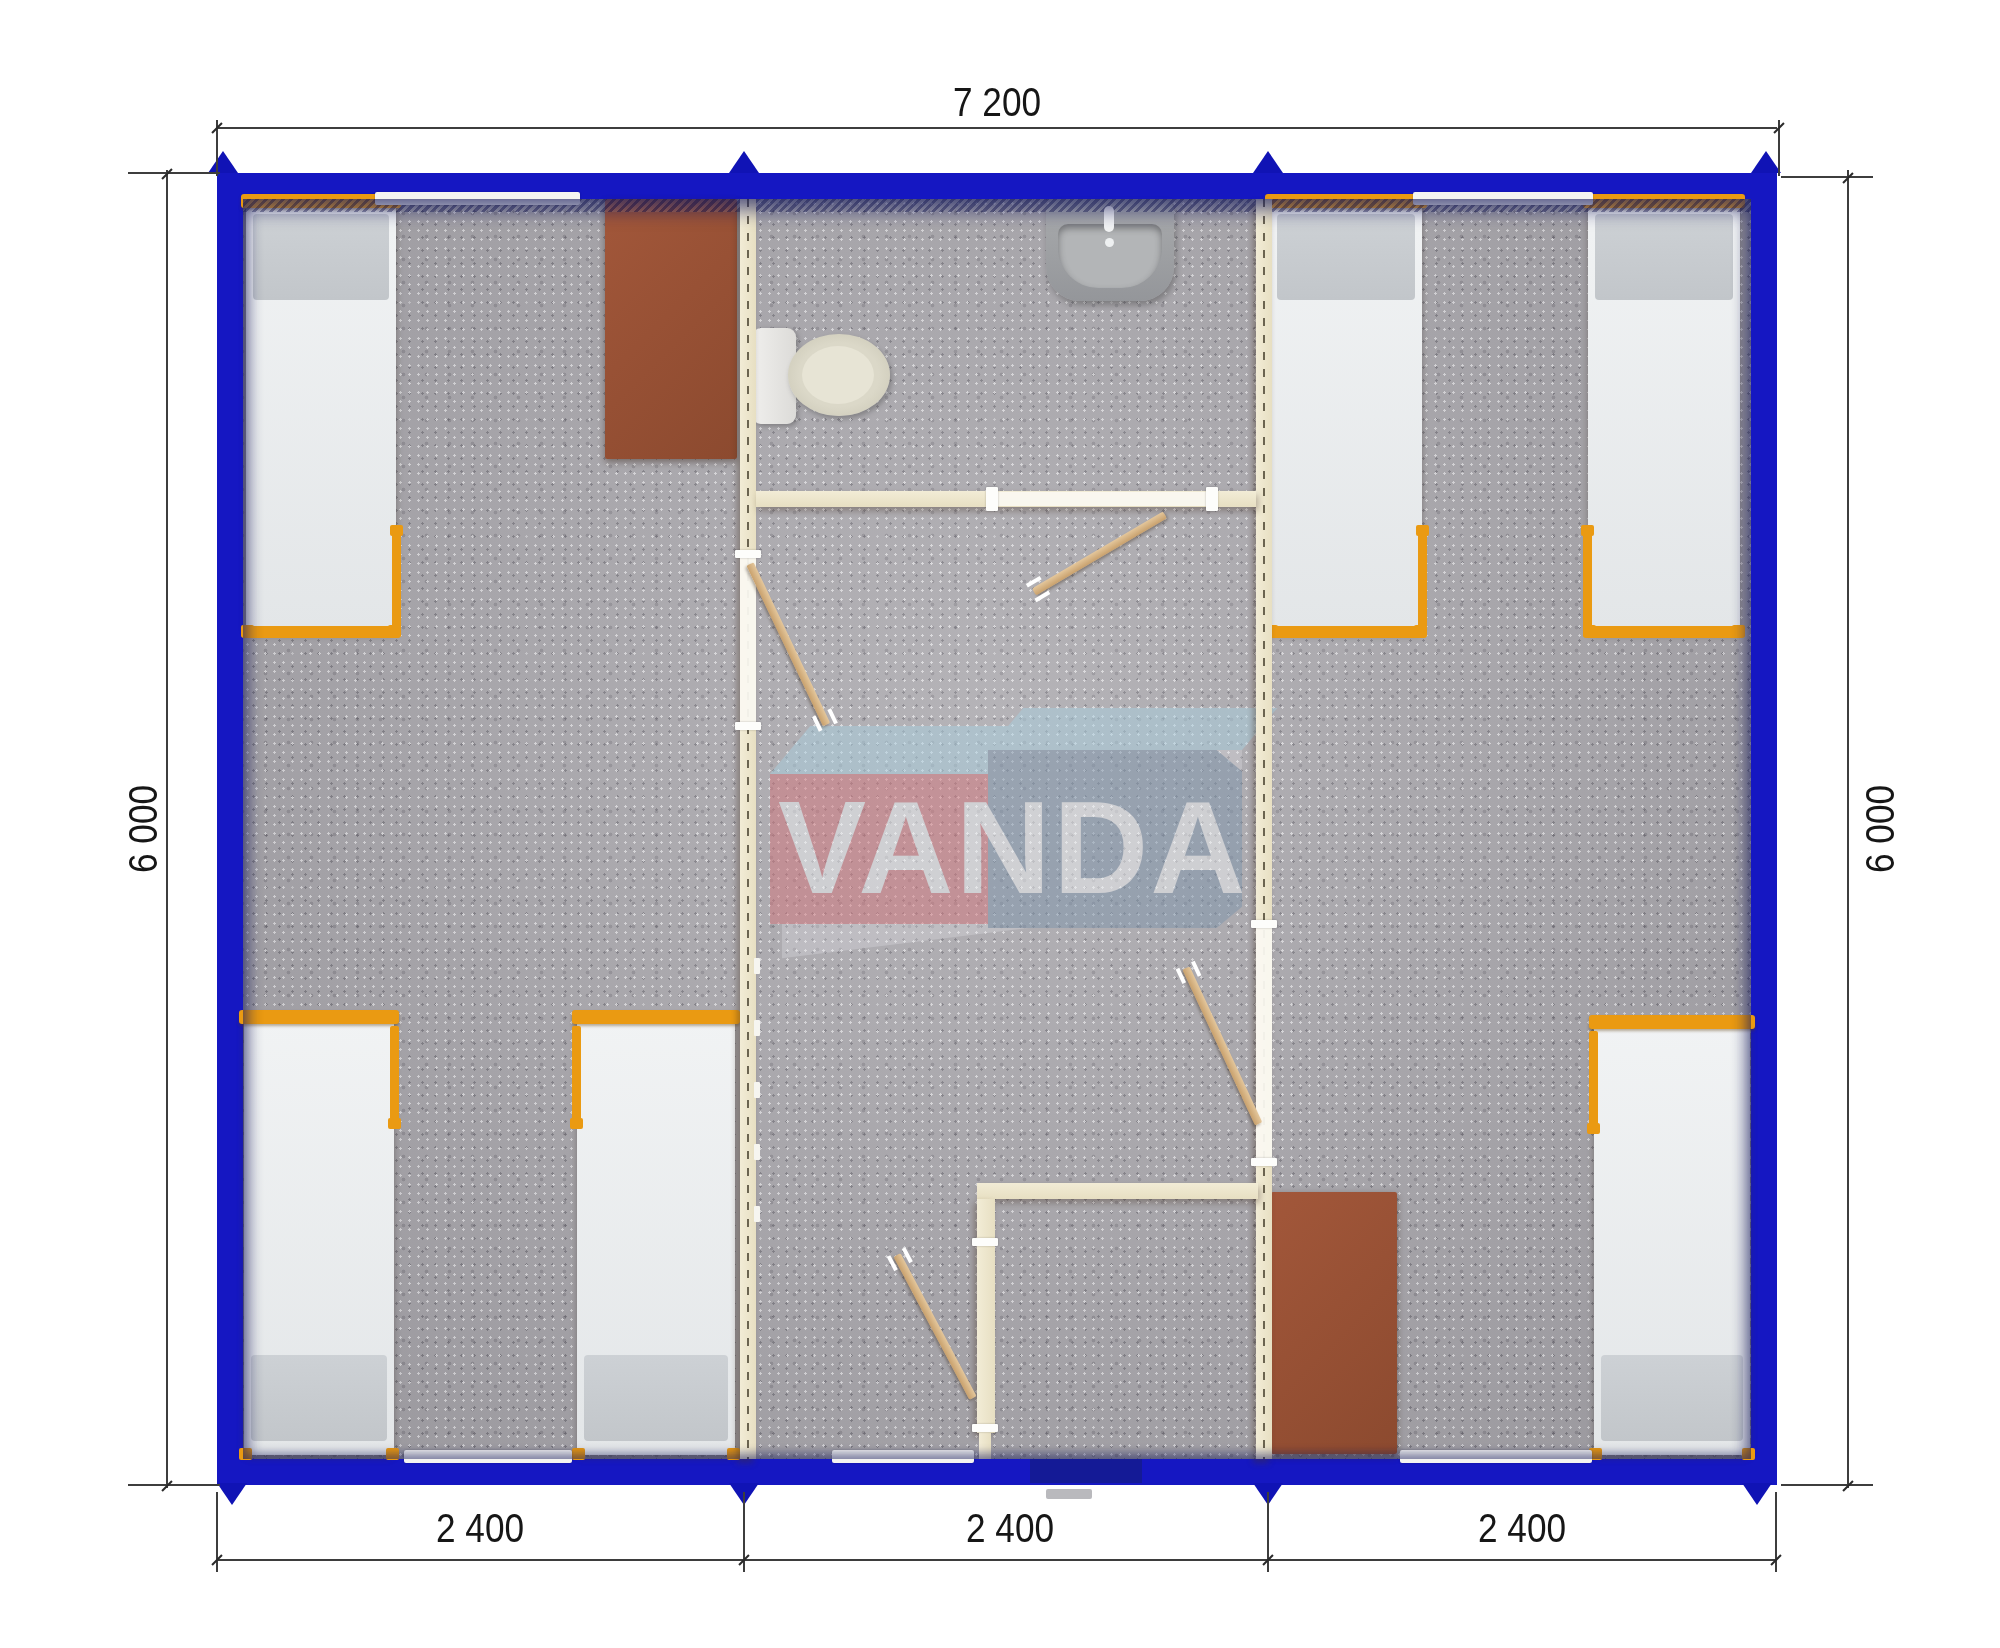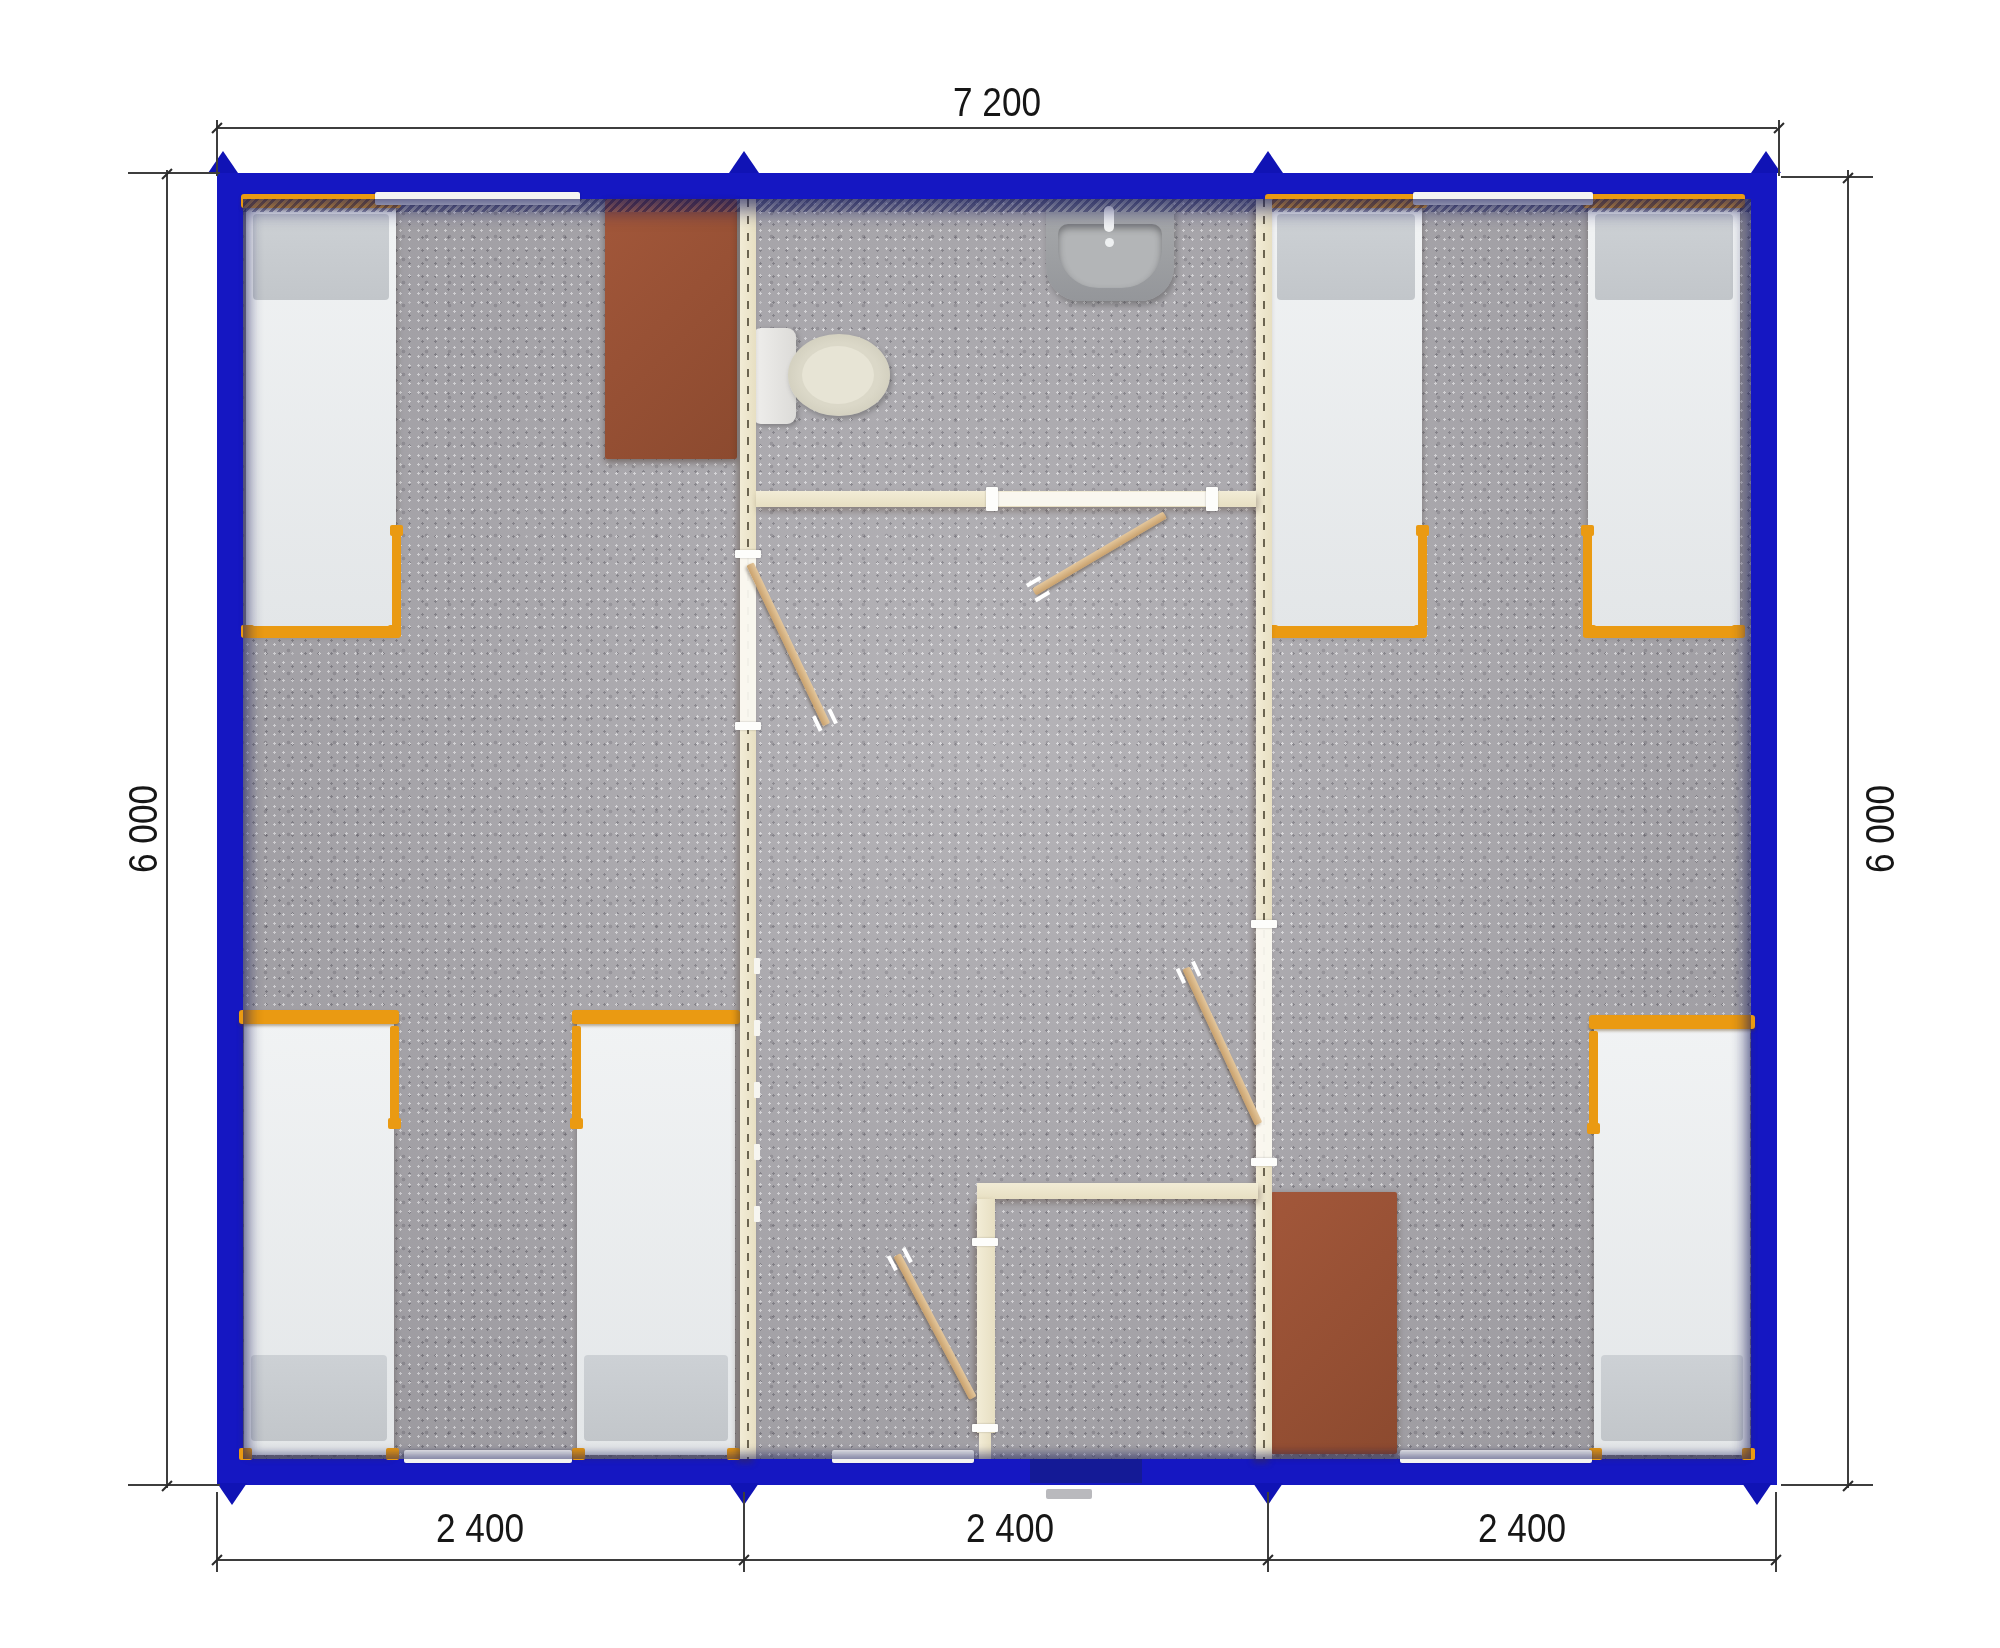--- a/index.html
+++ b/index.html
@@ -114,20 +114,28 @@
     transform:scaleX(.88);}
   .dim-label.rot{transform:rotate(-90deg) scaleX(.88);}
 </style>
 </head>
 <body>
 
 <div id="canvas">
 
   <div class="carpet"></div>
   <div class="room-light"></div>
+  <div class="logo">
+    <div class="slab"></div>
+    <div class="pink-top"></div>
+    <div class="pink-front"></div>
+    <div class="blue-top"></div>
+    <div class="blue-front"></div>
+    <div class="brand">VANDA</div>
+  </div>
   <div class="frame"></div>
   <div class="wall-hatch"></div>
 
   <div class="window" style="left:375px;top:192px;width:205px;height:13px;"></div>
   <div class="window" style="left:1413px;top:192px;width:180px;height:13px;"></div>
   <div class="window" style="left:404px;top:1450px;width:168px;height:13px;"></div>
   <div class="window" style="left:832px;top:1450px;width:142px;height:13px;"></div>
   <div class="window" style="left:1400px;top:1450px;width:192px;height:13px;"></div>
 
   <div class="entry-door" style="left:1030px;top:1459px;width:112px;height:24px;"></div>

